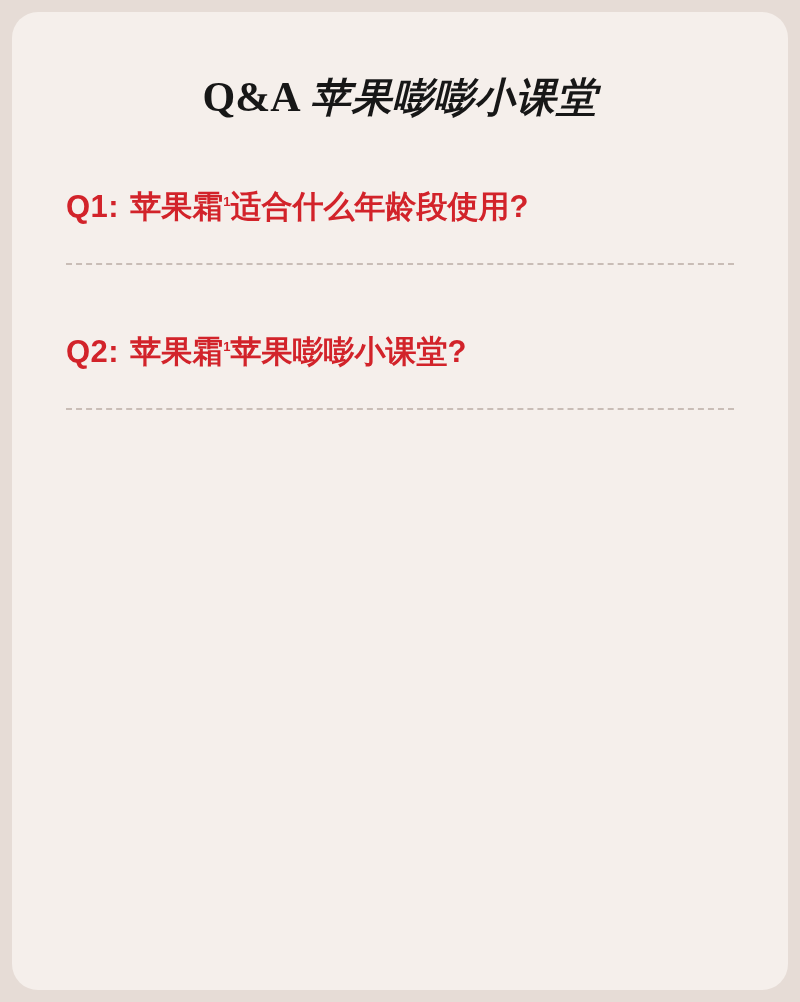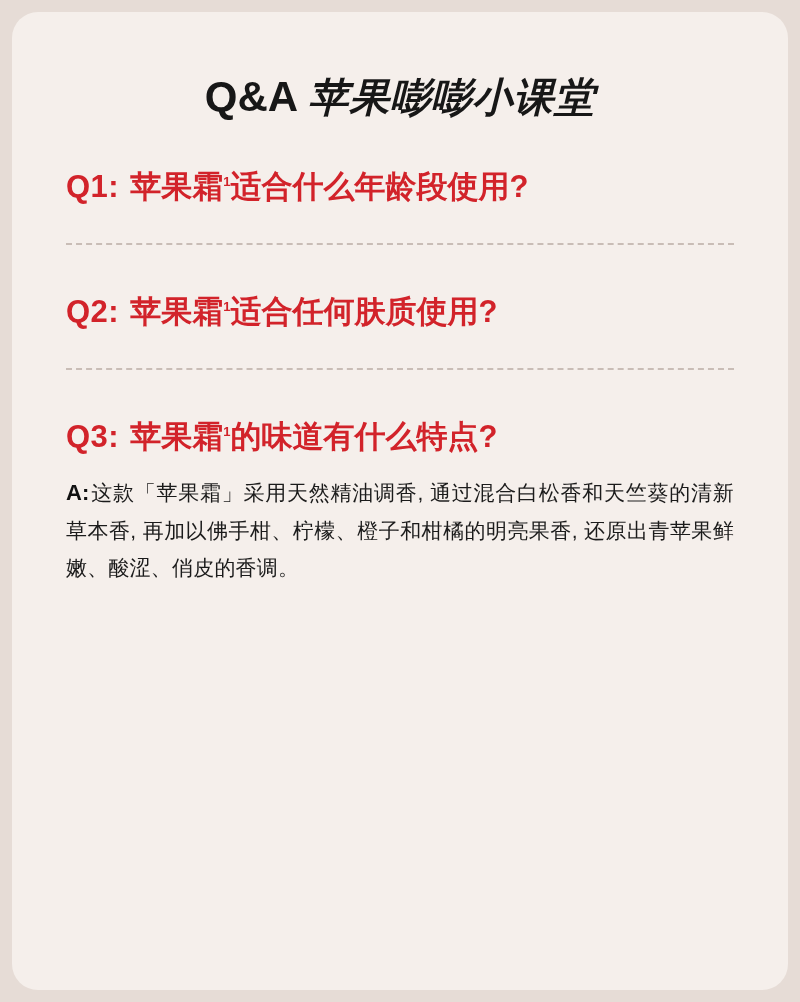--- a/index.html
+++ b/index.html
@@ -29,31 +29,31 @@
     font-size: 40px;
     font-weight: bold;
     color: #171717;
     letter-spacing: 1px;
     padding-top: 62px;
     line-height: 1.1;
     white-space: nowrap;
   }
   .qa-title .qa-mark {
     color: #171717;
-    font-family: Liberation Sans, sans-serif;
+    font-family: Liberation Serif, serif;
     font-weight: bold;
     letter-spacing: 0px;
     font-size: 42px;
   }
   .qa-title .qa-rest {
     margin-left: 10px;
     font-style: italic;
   }
   .block {
-    margin-top: 48px;
+    margin-top: 68px;
   }
   .block:first-of-type {
     margin-top: 48px;
   }
   .q-line {
     font-size: 31px;
     font-weight: bold;
     color: #d2232a;
     line-height: 1.25;
     white-space: nowrap;
@@ -108,29 +108,20 @@
       <span class="q-label">Q1</span><span class="q-colon">:</span>
       <span>苹果霜</span><span class="sup">1</span><span>适合什么年龄段使用?</span>
     </div>
   </div>
 
   <div class="divider"></div>
 
   <div class="block">
     <div class="q-line">
       <span class="q-label">Q2</span><span class="q-colon">:</span>
-      <span>苹果霜</span><span class="sup">1</span><span>适合任何肤质使用?</span>
+      <span>苹果霜</span><span class="sup">1</span><span>苹果嘭嘭小课堂?</span>
     </div>
   </div>
 
   <div class="divider"></div>
 
-  <div class="block">
-    <div class="q-line">
-      <span class="q-label">Q3</span><span class="q-colon">:</span>
-      <span>苹果霜</span><span class="sup">1</span><span>的味道有什么特点?</span>
-    </div>
-    <div class="a-line">
-      <span class="a-label">A:</span><span>这款「苹果霜」采用天然精油调香, 通过混合白松香和天竺葵的清新草本香, 再加以佛手柑、柠檬、橙子和柑橘的明亮果香, 还原出青苹果鲜嫩、酸涩、俏皮的香调。</span>
-    </div>
-  </div>
 
 </div>
 
 </body></html>

